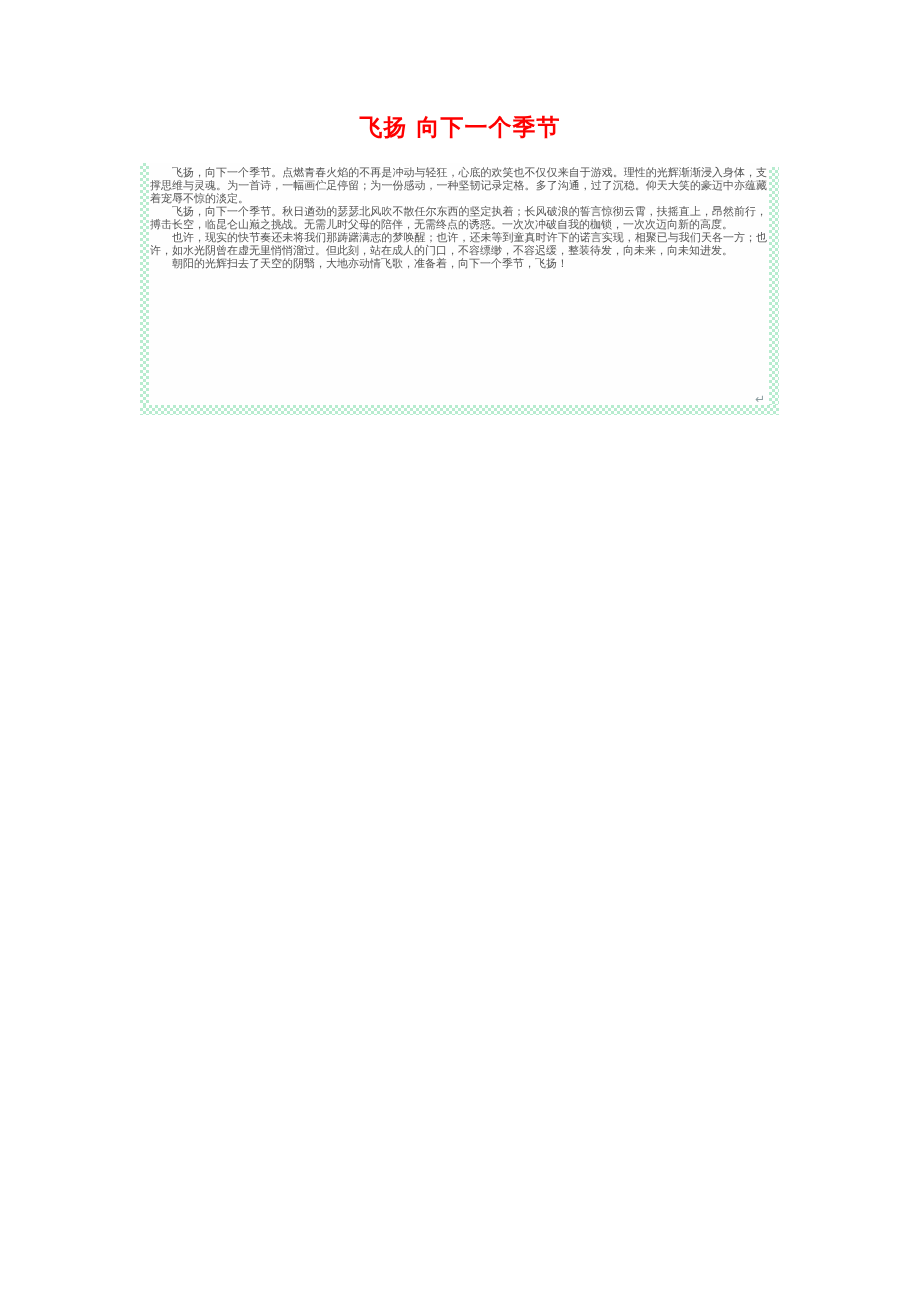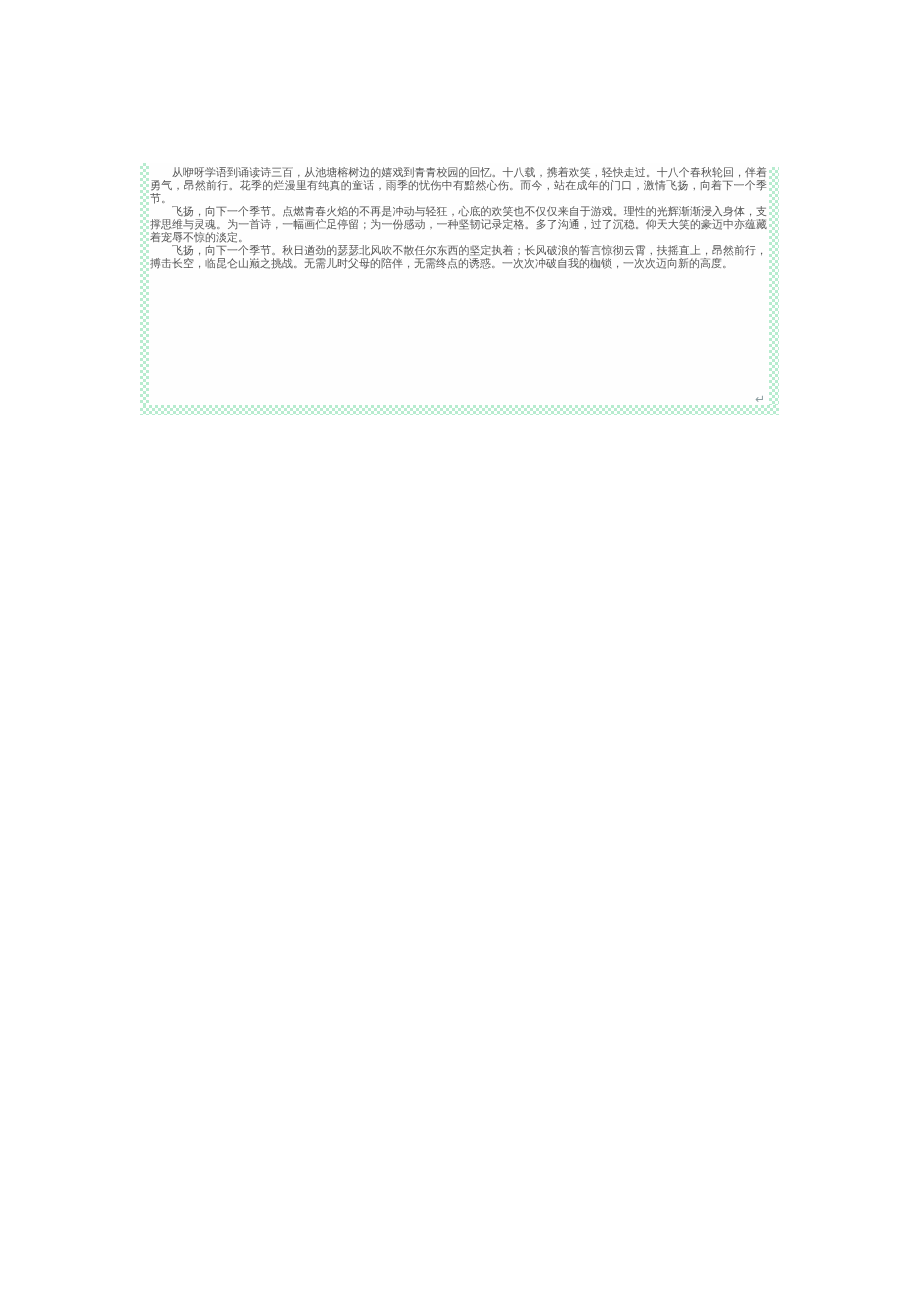--- a/index.html
+++ b/index.html
@@ -66,28 +66,30 @@
     color: #8b9da0;
     font-size: 12px;
     line-height: 12px;
   }
 </style>
 </head>
 <body>
 
 <div class="page">
 
+  <h1 class="doc-title">飞扬 向下一个季节</h1>
 
   <div class="doc-box">
     <div class="strip strip-left"></div>
     <div class="strip strip-right"></div>
     <div class="strip strip-bottom"></div>
 
     <div class="doc-content">
-      <p>从咿呀学语到诵读诗三百，从池塘榕树边的嬉戏到青青校园的回忆。十八载，携着欢笑，轻快走过。十八个春秋轮回，伴着勇气，昂然前行。花季的烂漫里有纯真的童话，雨季的忧伤中有黯然心伤。而今，站在成年的门口，激情飞扬，向着下一个季节。</p>
       <p>飞扬，向下一个季节。点燃青春火焰的不再是冲动与轻狂，心底的欢笑也不仅仅来自于游戏。理性的光辉渐渐浸入身体，支撑思维与灵魂。为一首诗，一幅画伫足停留；为一份感动，一种坚韧记录定格。多了沟通，过了沉稳。仰天大笑的豪迈中亦蕴藏着宠辱不惊的淡定。</p>
       <p>飞扬，向下一个季节。秋日遒劲的瑟瑟北风吹不散任尔东西的坚定执着；长风破浪的誓言惊彻云霄，扶摇直上，昂然前行，搏击长空，临昆仑山巅之挑战。无需儿时父母的陪伴，无需终点的诱惑。一次次冲破自我的枷锁，一次次迈向新的高度。</p>
+      <p>也许，现实的快节奏还未将我们那踌躇满志的梦唤醒；也许，还未等到童真时许下的诺言实现，相聚已与我们天各一方；也许，如水光阴曾在虚无里悄悄溜过。但此刻，站在成人的门口，不容缥缈，不容迟缓，整装待发，向未来，向未知进发。</p>
+      <p>朝阳的光辉扫去了天空的阴翳，大地亦动情飞歌，准备着，向下一个季节，飞扬！</p>
     </div>
 
     <span class="return-mark">↵</span>
   </div>
 
 </div>
 
 </body></html>

